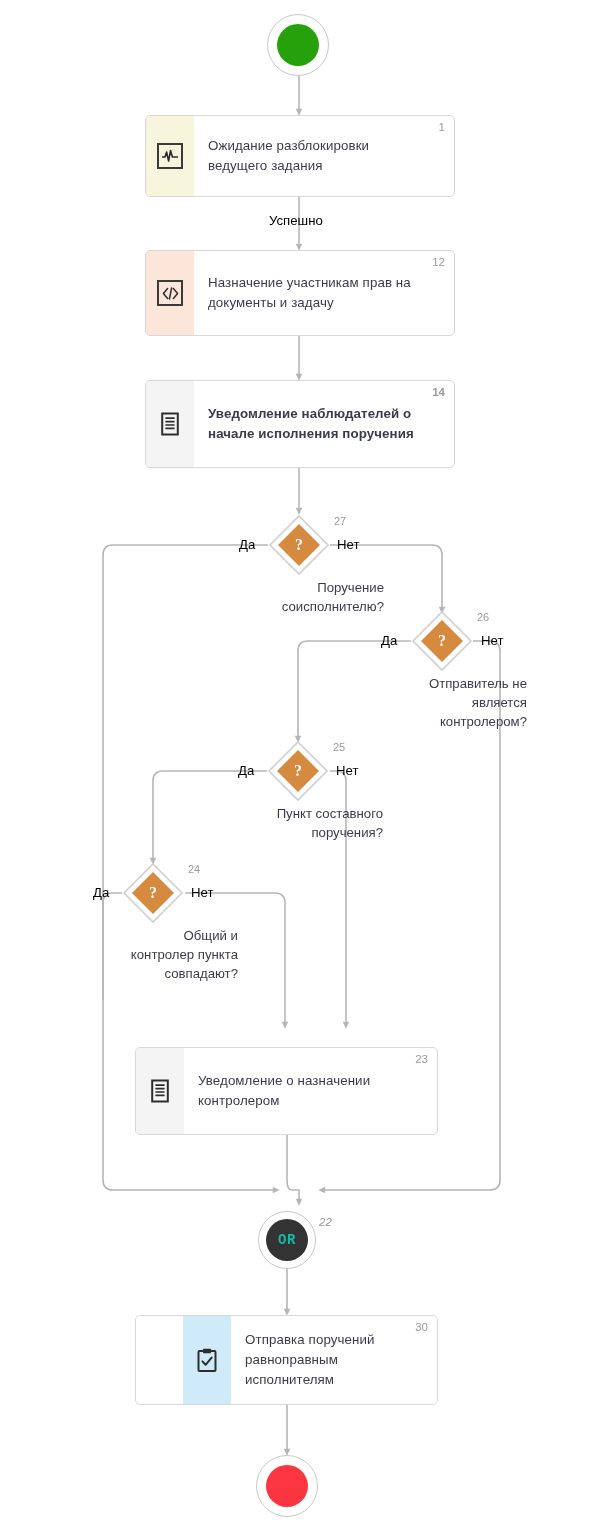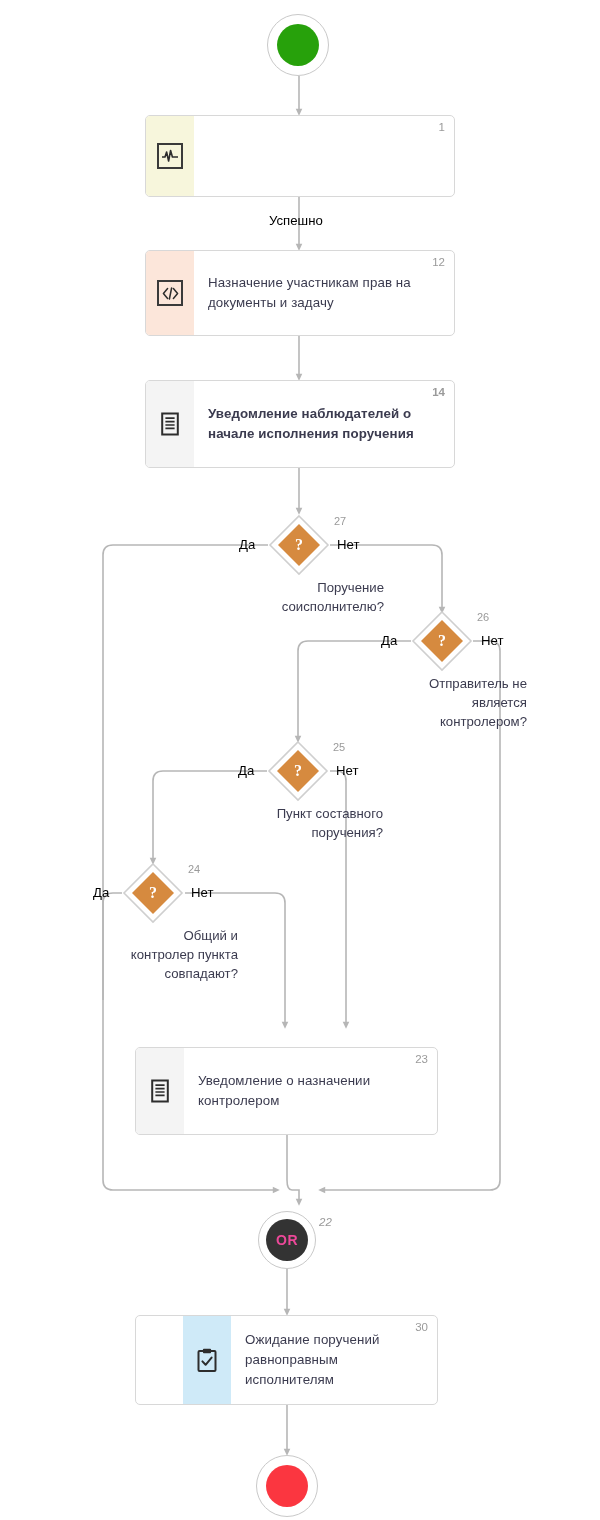--- a/index.html
+++ b/index.html
@@ -155,25 +155,25 @@
     background: #ffffff;
     display: flex;
     align-items: center;
     justify-content: center;
   }
   .or-core {
     width: 42px;
     height: 42px;
     border-radius: 50%;
     background: #333333;
-    color: #ec4899;
-    display: flex;
-    align-items: center;
-    justify-content: center;
-    font-family: Liberation Sans, sans-serif;
+    color: #14b8a6;
+    display: flex;
+    align-items: center;
+    justify-content: center;
+    font-family: Liberation Mono, monospace;
     font-size: 14px;
     font-weight: bold;
     letter-spacing: 0.5px;
   }
   .or-num {
     position: absolute;
     left: 60px;
     top: 4px;
     font-size: 11.5px;
     color: #9a9a9a;
@@ -232,20 +232,21 @@
   <div class="task" style="left:145px; top:115px; width:310px; height:82px;">
     <div class="task-band" style="background:#f7f6dc;">
       <span class="icon-box">
         <svg width="16" height="14" viewBox="0 0 16 14">
           <path d="M0.5,8 H3 L4.6,3 L6.6,12 L8.6,1.5 L10.4,8 H15.5" fill="none" stroke="#2d2d2d" stroke-width="1.6" stroke-linejoin="round" stroke-linecap="round"></path>
         </svg>
       </span>
     </div>
     <div class="task-body">
       <span class="task-num">1</span>
+      <span class="task-label">Ожидание разблокировки ведущего задания</span>
     </div>
   </div>
 
   <div class="edge-label" style="left:269px; top:214px;">Успешно</div>
 
   <div class="task" style="left:145px; top:250px; width:310px; height:86px;">
     <div class="task-band" style="background:#fce6da;">
       <span class="icon-box">
         <svg width="17" height="13" viewBox="0 0 17 13">
           <path d="M5.6,1.5 L1.4,6.5 L5.6,11.5 M11.4,1.5 L15.6,6.5 L11.4,11.5 M9.6,1 L7.4,12" fill="none" stroke="#2d2d2d" stroke-width="1.5" stroke-linejoin="round" stroke-linecap="round"></path>
@@ -362,21 +363,21 @@
       <span class="icon-box" style="border:none;">
         <svg width="22" height="25" viewBox="0 0 22 25">
           <rect x="2.5" y="3" width="17" height="20" rx="1" fill="none" stroke="#2d2d2d" stroke-width="2"></rect>
           <rect x="7" y="0.8" width="8" height="4.4" rx="0.8" fill="#2d2d2d"></rect>
           <path d="M6.4,13.4 L9.6,16.8 L15.6,9.6" fill="none" stroke="#2d2d2d" stroke-width="2" stroke-linecap="round" stroke-linejoin="round"></path>
         </svg>
       </span>
     </div>
     <div class="task-body">
       <span class="task-num">30</span>
-      <span class="task-label">Ожидание поручений равноправным исполнителям</span>
+      <span class="task-label">Отправка поручений равноправным исполнителям</span>
     </div>
   </div>
 
   <div class="event" style="left:256px; top:1455px; width:62px; height:62px;">
     <div class="event-dot" style="width:42px; height:42px; background:#fb3640;"></div>
   </div>
 
 </div>
 
 </body></html>

